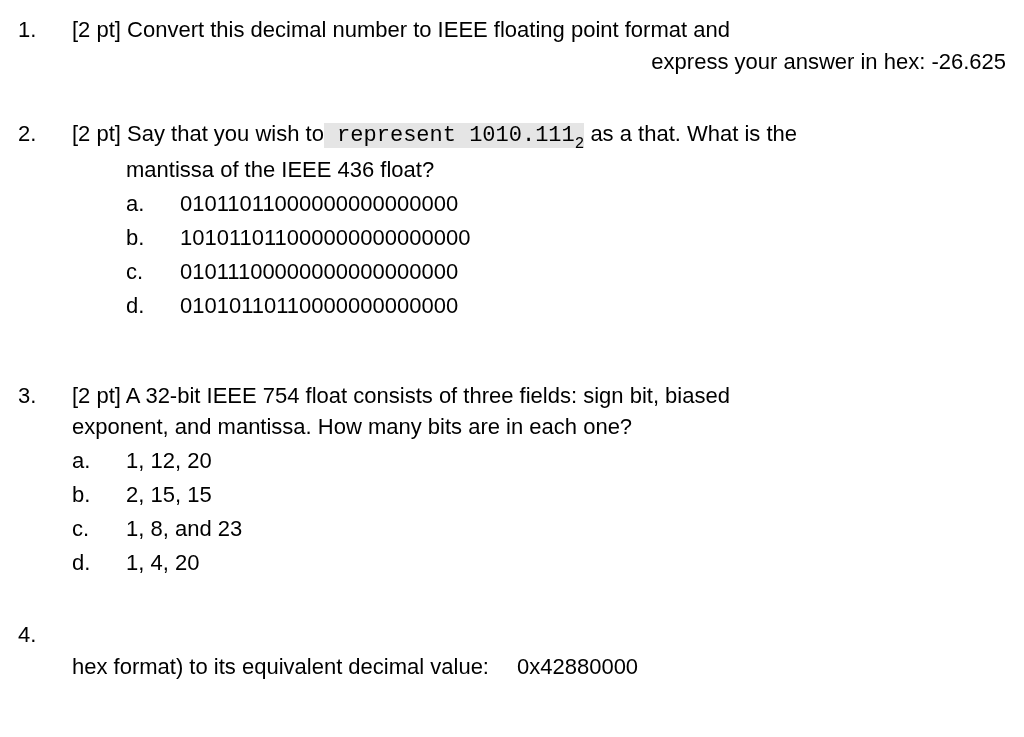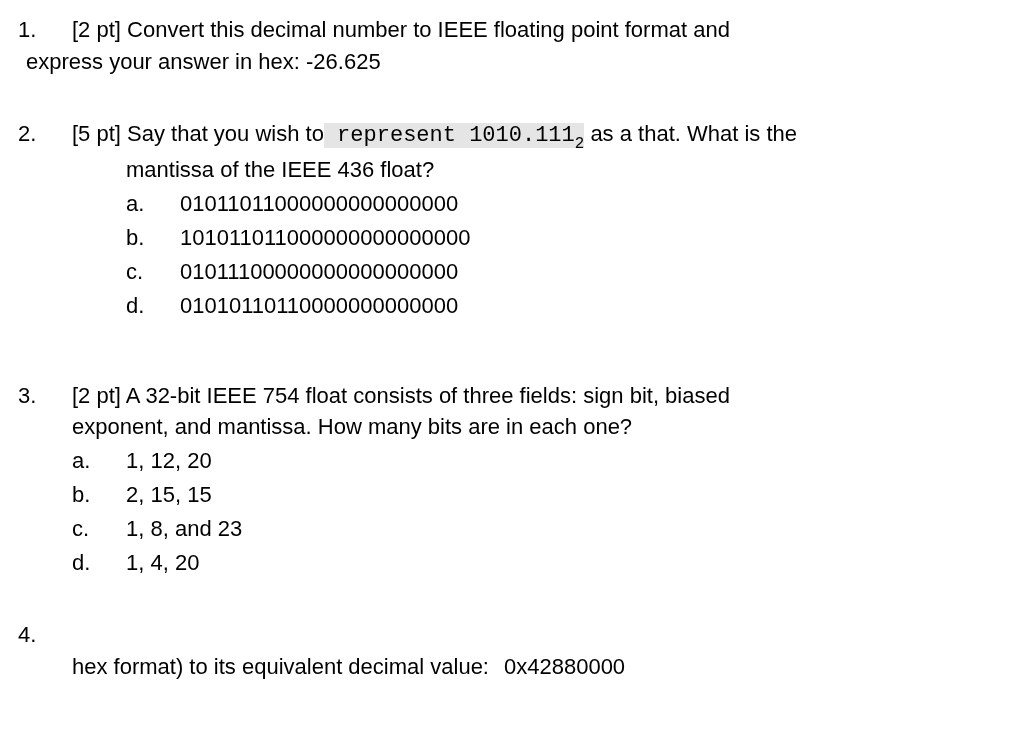--- a/index.html
+++ b/index.html
@@ -26,20 +26,21 @@
     .q-number {
       width: 54px;
       flex-shrink: 0;
     }
     .q-body {
       flex: 1;
     }
     .q-text-cont {
       display: block;
       margin-left: 8px;
+      text-align: right;
     }
     .indent {
       padding-left: 108px;
     }
     .option-row {
       display: flex;
       margin-top: 2px;
     }
     .option-letter {
       width: 54px;
@@ -60,41 +61,41 @@
     }
     .q1, .q2, .q3, .q4 {
       margin-bottom: 40px;
     }
     .q1 { margin-bottom: 40px; }
     .q2 { margin-bottom: 58px; }
     .q3 { margin-bottom: 40px; }
     .q4 { margin-bottom: 0; }
     .q4 .q-body { max-width: 880px; }
     .value-spaced {
-      margin-left: 15px;
+      margin-left: 28px;
     }
   </style>
 </head>
 <body>
 
 <div class="question q1">
   <div class="q-row">
     <div class="q-number">1.</div>
     <div class="q-body">
       <span>[2 pt] Convert this decimal number to IEEE floating point format and</span>
     </div>
   </div>
   <div class="q-text-cont">express your answer in hex: -26.625</div>
 </div>
 
 <div class="question q2">
   <div class="q-row">
     <div class="q-number">2.</div>
     <div class="q-body">
-      <span>[5 pt] Say that you wish to</span><span class="highlight"><span> represent 1010.111</span><span class="sub">2</span></span><span> as a that. What is the</span>
+      <span>[2 pt] Say that you wish to</span><span class="highlight"><span> represent 1010.111</span><span class="sub">2</span></span><span> as a that. What is the</span>
     </div>
   </div>
   <div class="indent">mantissa of the IEEE 436 float?</div>
   <div class="indent" id="q2-options">
       <div class="option-row">
         <div class="option-letter">a.</div>
         <div class="option-text">01011011000000000000000</div>
       </div>
       <div class="option-row">
         <div class="option-letter">b.</div>

